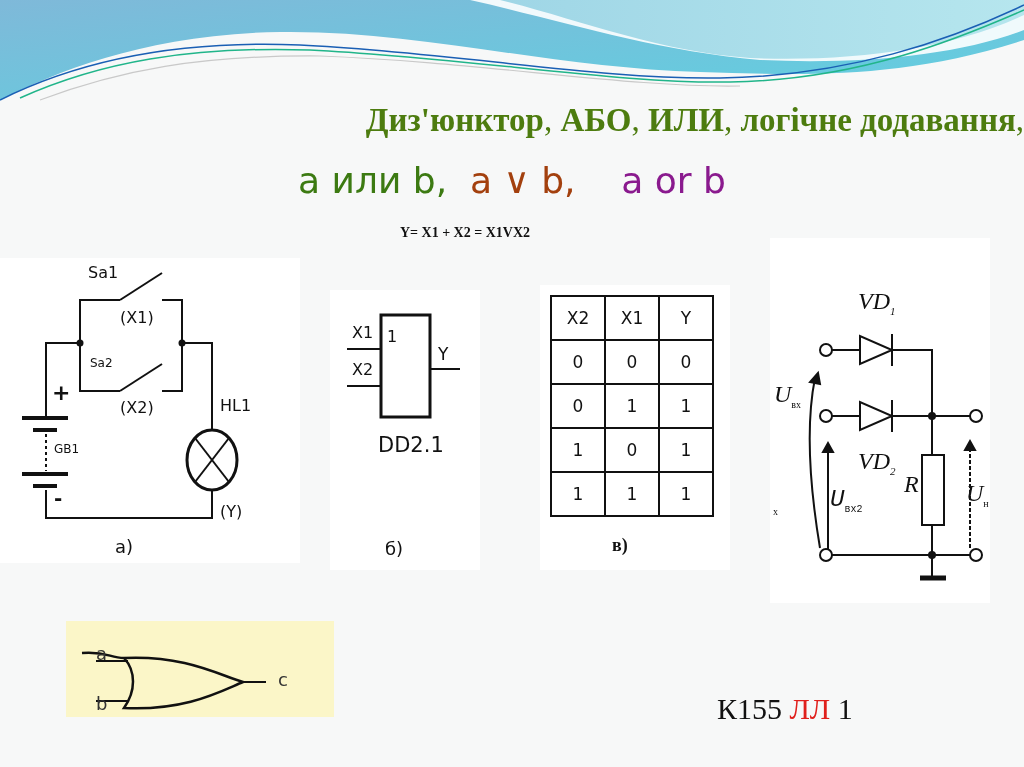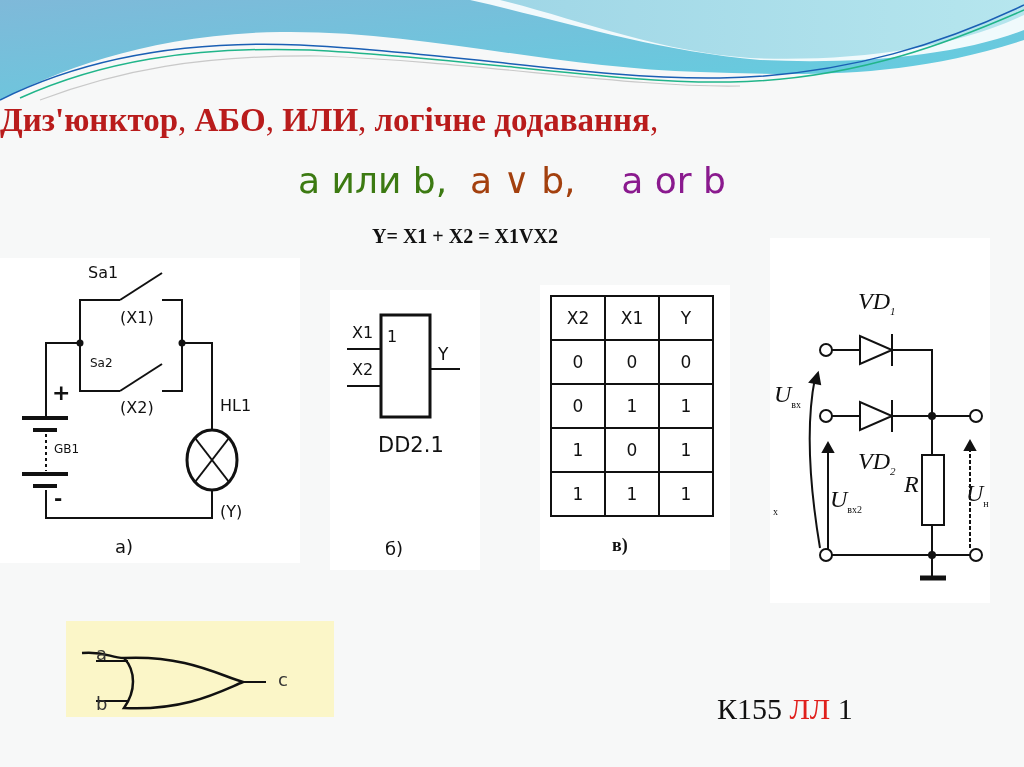--- a/index.html
+++ b/index.html
@@ -1,22 +1,22 @@
 <!DOCTYPE html>
 <html><head>
 <meta charset="utf-8">
 <style>
   html,body{margin:0;padding:0;}
   body{width:1024px;height:767px;position:relative;overflow:hidden;background:#f7f8f8;font-family:"Liberation Sans",sans-serif;}
   .abs{position:absolute;}
   .header-bg{left:0;top:0;width:1024px;height:110px;}
-  .title1{left:0;top:100px;width:1024px;text-align:left;font-family:"Liberation Serif",serif;font-size:33px;color:#b91c1c;line-height:40px;}
+  .title1{left:0;top:100px;width:1024px;text-align:right;font-family:"Liberation Serif",serif;font-size:33px;color:#4d7c0f;line-height:40px;}
   .title1 b{font-weight:bold;}
   .title2{left:0;top:160px;width:1024px;text-align:center;font-family:"DejaVu Sans",sans-serif;font-size:36px;line-height:42px;}
-  .formula{left:0;top:225px;width:930px;text-align:center;font-family:"Liberation Serif",serif;font-weight:bold;font-size:20px;color:#111;}
+  .formula{left:0;top:225px;width:930px;text-align:center;font-family:"Liberation Serif",serif;font-weight:bold;font-size:14px;color:#111;}
   .panel{background:#fff;}
   .lbl{font-family:"DejaVu Sans",sans-serif;color:#111;}
   .chip{left:717px;top:692px;font-family:"Liberation Serif",serif;font-size:30px;color:#111;}
   table.tt{border-collapse:collapse;}
   table.tt td{border:2px solid #111;width:50px;height:40px;text-align:center;font-family:"DejaVu Sans",sans-serif;font-size:17px;color:#111;}
 </style>
 </head>
 <body>
 
 <svg class="abs header-bg" width="1024" height="110" viewBox="0 0 1024 110">
@@ -168,21 +168,21 @@
       <path d="M50,310 C40,250 35,190 45,140"></path>
       <polygon points="40,144 50,146 48,135" fill="#111"></polygon>
       <line x1="150" y1="340" x2="176" y2="340" stroke-width="5"></line>
     </g>
     <circle cx="162" cy="178" r="4" fill="#111"></circle>
     <circle cx="162" cy="317" r="4" fill="#111"></circle>
   </svg>
   <span class="abs" style="left:88px;top:50px;font-family:'Liberation Serif',serif;font-style:italic;font-size:24px;color:#111"><span>VD</span><sub style="font-size:11px">1</sub></span>
   <span class="abs" style="left:88px;top:210px;font-family:'Liberation Serif',serif;font-style:italic;font-size:24px;color:#111"><span>VD</span><sub style="font-size:11px">2</sub></span>
   <span class="abs" style="left:4px;top:143px;font-family:'Liberation Serif',serif;font-style:italic;font-size:24px;color:#111"><span>U</span><sub style="font-size:10px;font-style:normal">вх</sub></span>
-  <span class="abs" style="left:60px;top:248px;font-family:Liberation Serif, serif;font-style:italic;font-size:24px;color:#111"><span>U</span><sub style="font-size:10px;font-style:normal">вх2</sub></span>
+  <span class="abs" style="left:60px;top:248px;font-family:Liberation Mono, monospace;font-style:italic;font-size:24px;color:#111"><span>U</span><sub style="font-size:10px;font-style:normal">вх2</sub></span>
   <span class="abs" style="left:134px;top:233px;font-family:'Liberation Serif',serif;font-style:italic;font-size:24px;color:#111">R</span>
   <span class="abs" style="left:196px;top:242px;font-family:'Liberation Serif',serif;font-style:italic;font-size:24px;color:#111"><span>U</span><sub style="font-size:10px;font-style:normal">н</sub></span>
   <span class="abs" style="left:3px;top:268px;font-family:'Liberation Serif',serif;font-size:10px;color:#111">x</span>
 </div>
 
 <div class="abs" style="left:66px;top:621px;width:268px;height:96px;background:#fbf6c8;">
   <svg width="268" height="96" style="position:absolute;left:0;top:0">
     <g stroke="#111" stroke-width="2.5" fill="none">
       <path d="M16,32 C40,30 44,37 58,37 C120,34 155,55 177,61 C155,70 120,90 58,87 C70,70 70,50 58,37"></path>
       <line x1="30" y1="40" x2="62" y2="40" stroke-width="2"></line>

